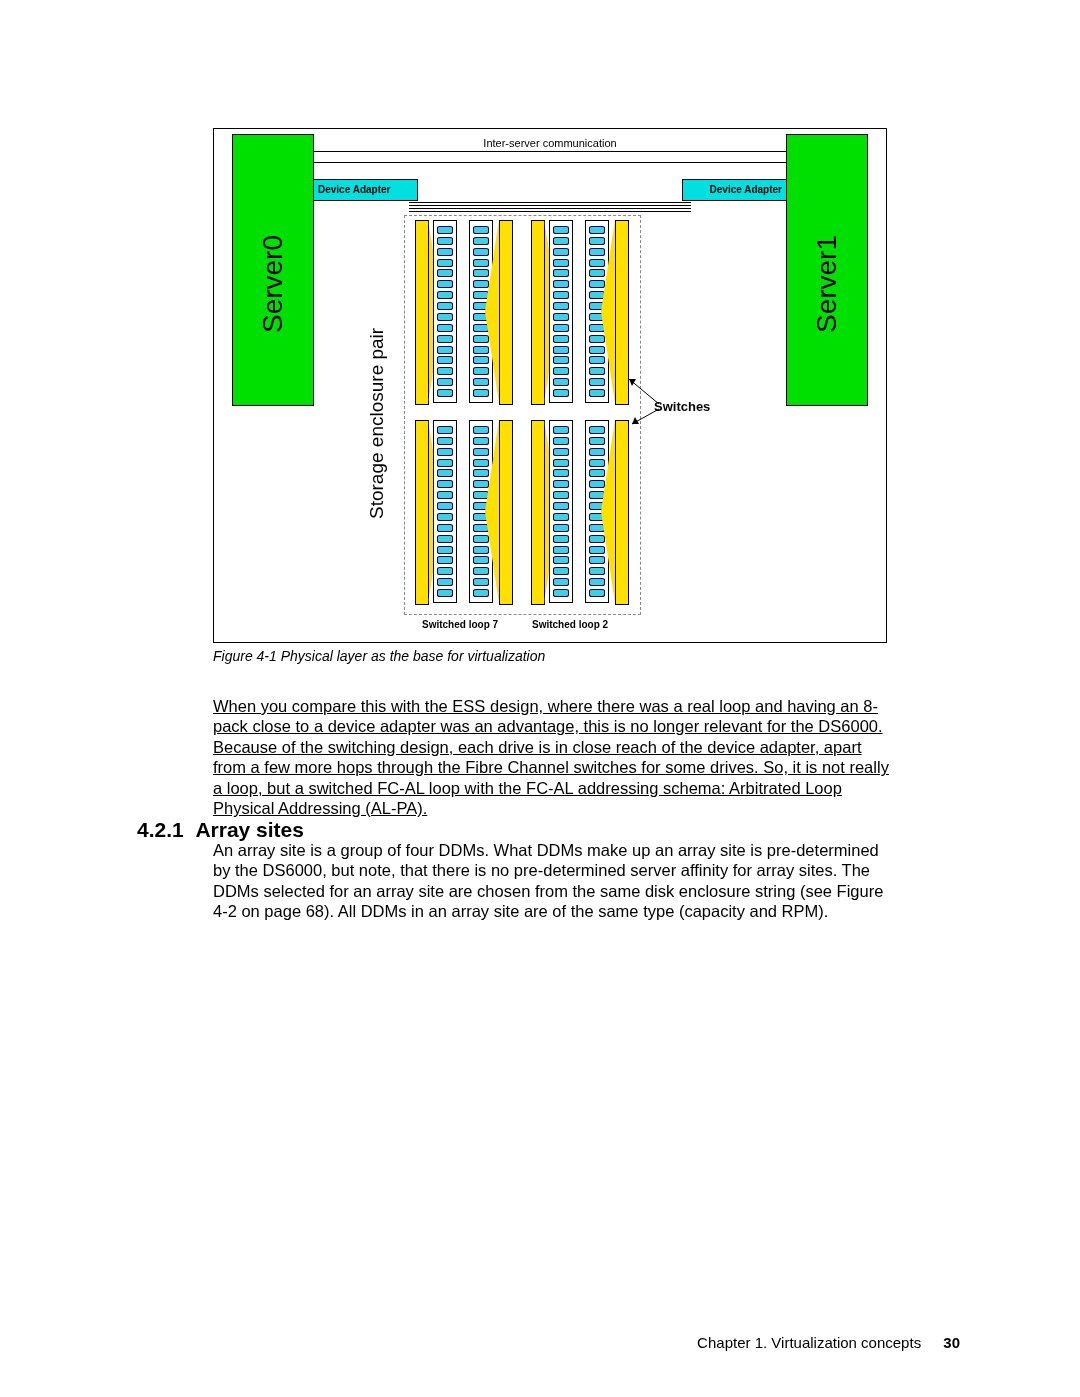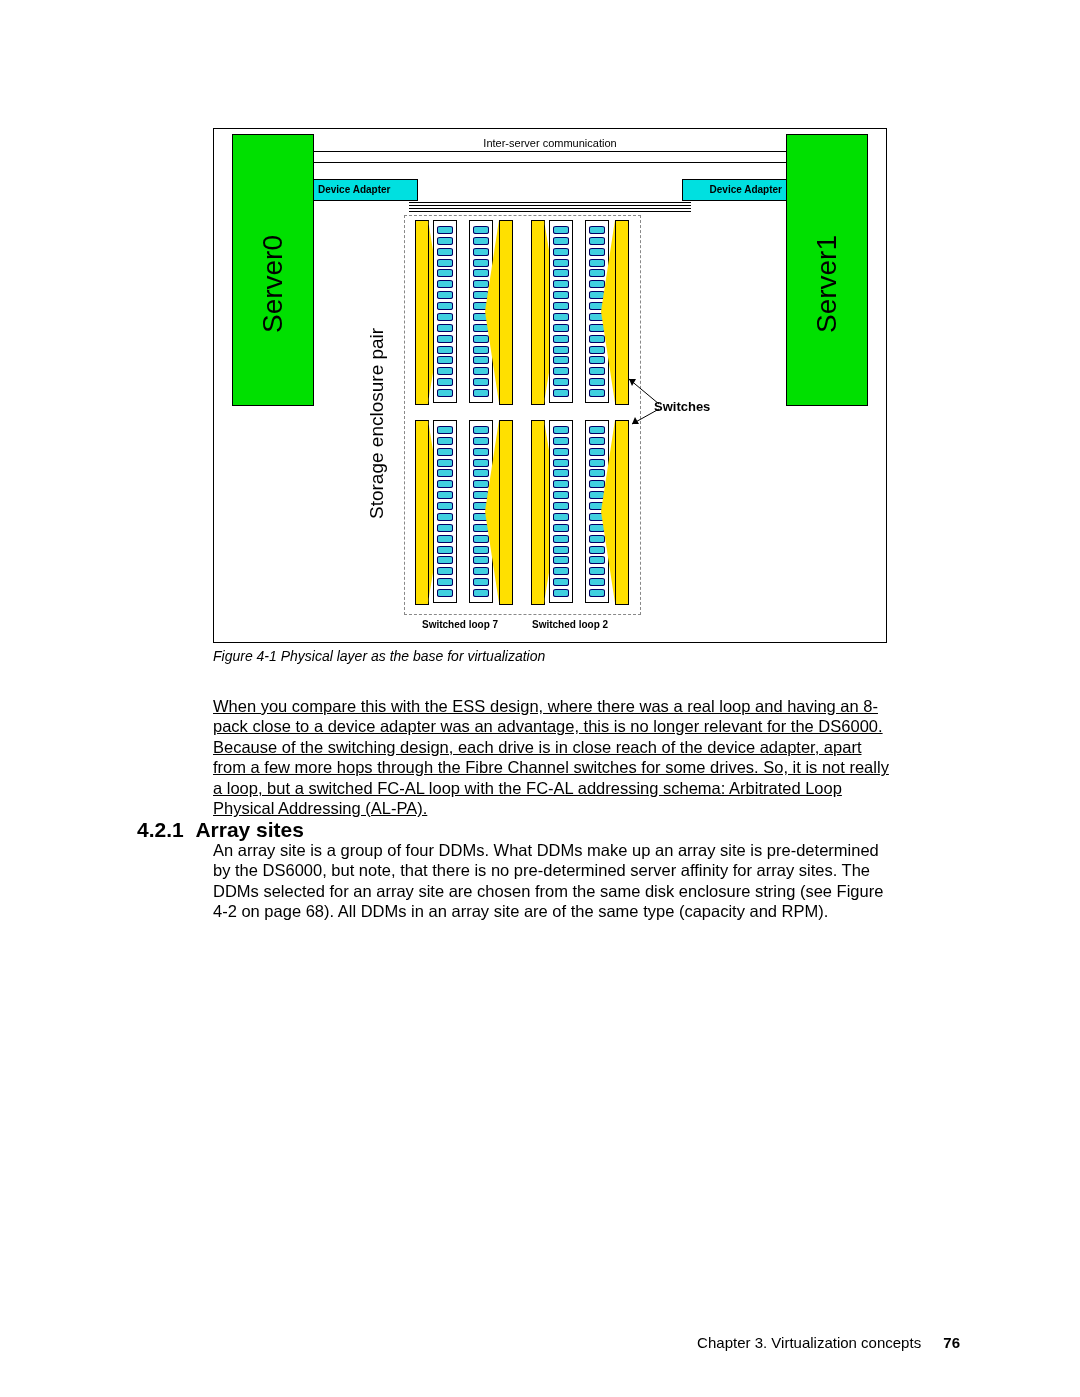--- a/index.html
+++ b/index.html
@@ -428,17 +428,17 @@
 
   <div class="body-p p1">When you compare this with the ESS design, where there was a real loop and having an 8-pack close to a device adapter was an advantage, this is no longer relevant for the DS6000. Because of the switching design, each drive is in close reach of the device adapter, apart from a few more hops through the Fibre Channel switches for some drives. So, it is not really a loop, but a switched FC-AL loop with the FC-AL addressing schema: Arbitrated Loop Physical Addressing (AL-PA).</div>
 
   <div class="section-h">
     <span>4.2.1</span>&nbsp;&nbsp;<span>Array sites</span>
   </div>
 
   <div class="body-p p2">An array site is a group of four DDMs. What DDMs make up an array site is pre-determined by the DS6000, but note, that there is no pre-determined server affinity for array sites. The DDMs selected for an array site are chosen from the same disk enclosure string (see Figure 4-2 on page 68). All DDMs in an array site are of the same type (capacity and RPM).</div>
 
   <div class="footer">
-    <span>Chapter 3. Virtualization concepts</span>
-    <span class="pn">76</span>
+    <span>Chapter 1. Virtualization concepts</span>
+    <span class="pn">30</span>
   </div>
 
 </div>
 
 </body></html>

